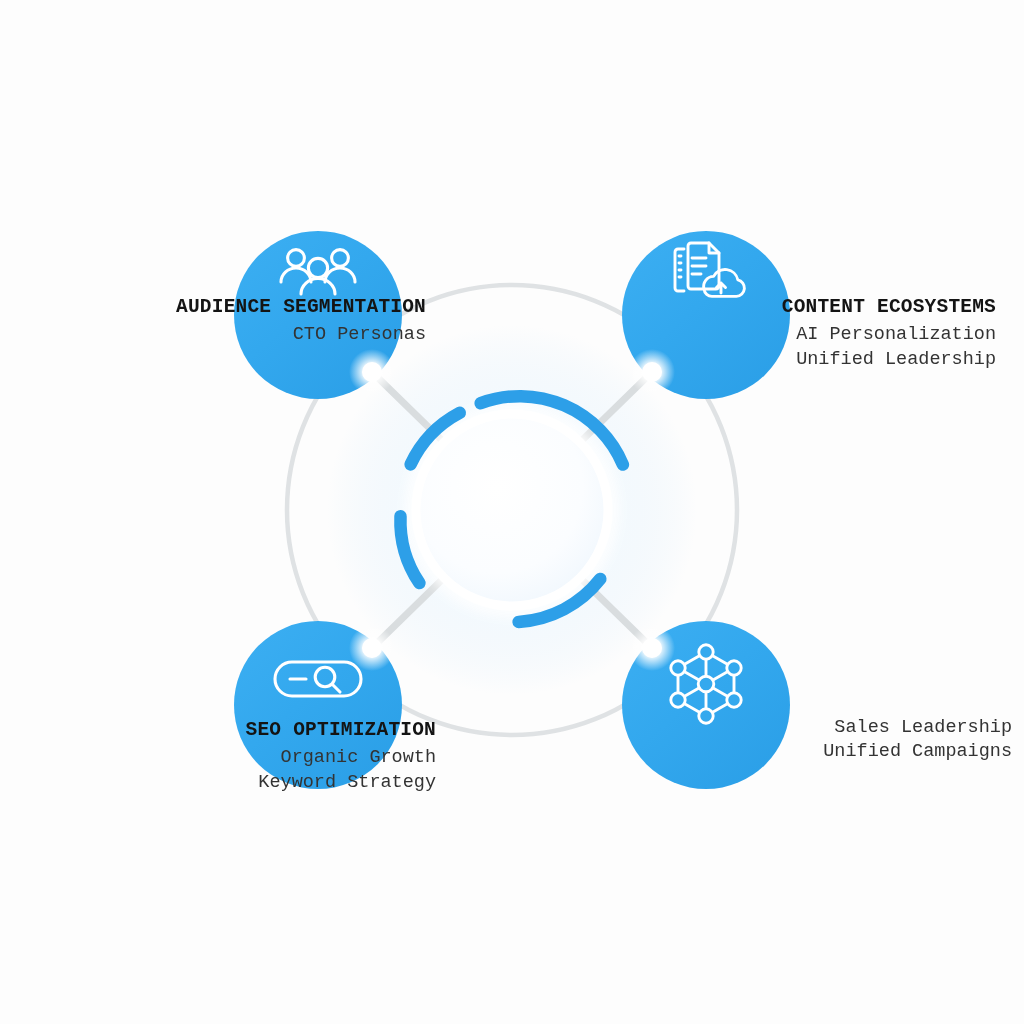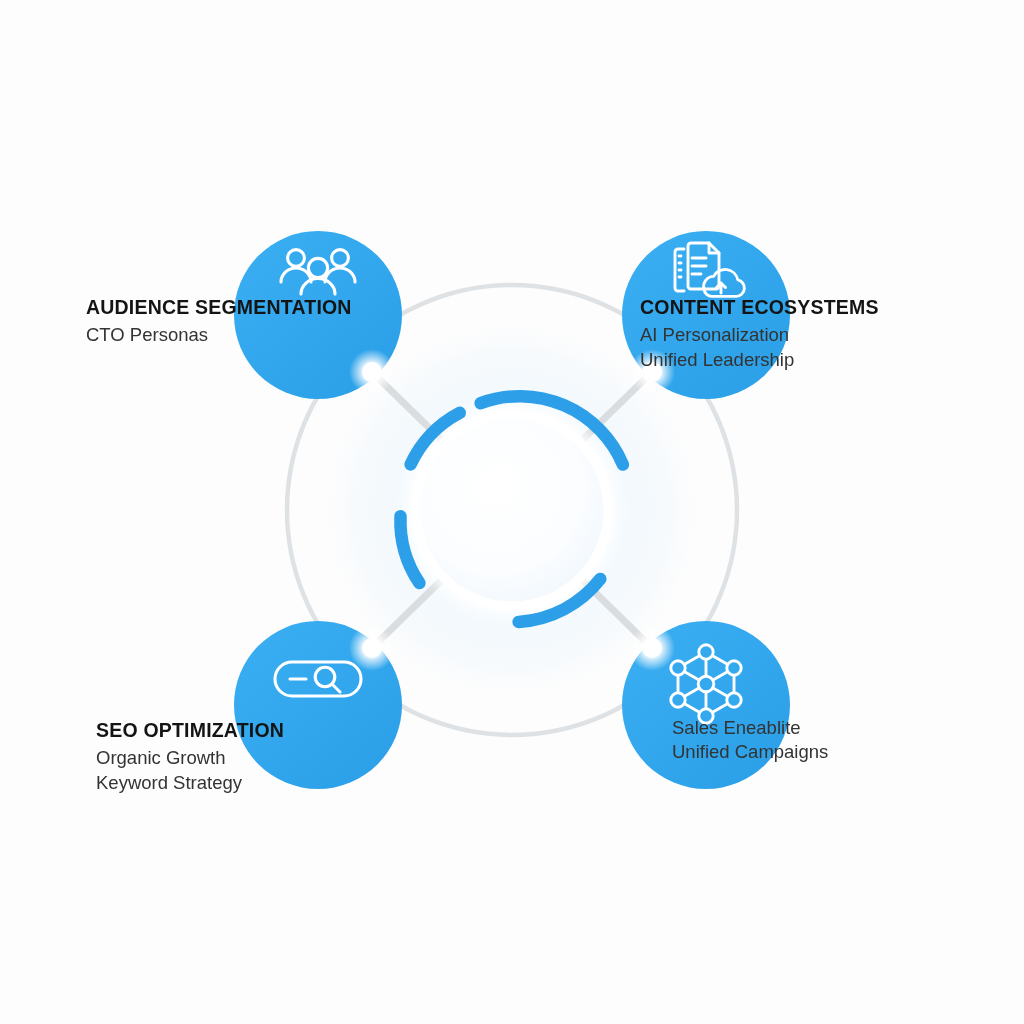--- a/index.html
+++ b/index.html
@@ -20,44 +20,45 @@
   }
   #diagram-svg {
     position: absolute;
     left: 0;
     top: 0;
     width: 1024px;
     height: 1024px;
   }
   .label-block {
     position: absolute;
-    text-align: left;
+    text-align: right;
     pointer-events: none;
     z-index: 5;
+    font-family: Liberation Mono, monospace;
   }
   .node-title {
     font-size: 19.5px;
     font-weight: bold;
     letter-spacing: 0.2px;
     color: #141414;
     line-height: 1.05;
     white-space: pre-line;
   }
   .node-sub {
     font-size: 18.5px;
     font-weight: normal;
     color: #333333;
     line-height: 1.3;
     margin-top: 6px;
   }
   .node-sub div { white-space: nowrap; }
 
   
   #label-audience   { left: 86px;  top: 297px; width: 340px; }
-  #label-content    { left: 640px; top: 297px; width: 340px; }
+  #label-content    { left: 656px; top: 297px; width: 340px; }
   #label-seo        { left: 96px;  top: 720px; width: 340px; }
   #label-multi      { left: 672px; top: 710px; width: 340px; }
 </style>
 </head>
 <body>
 
 <div id="stage">
 
   <svg id="diagram-svg" viewBox="0 0 1024 1024">
     <defs>
@@ -188,18 +189,18 @@
   <div class="label-block" id="label-seo">
     <div class="node-title">SEO OPTIMIZATION</div>
     <div class="node-sub">
       <div>Organic Growth</div>
       <div>Keyword Strategy</div>
     </div>
   </div>
 
   <div class="label-block" id="label-multi">
     <div class="node-sub">
-      <div>Sales Eneablite</div>
+      <div>Sales Leadership</div>
       <div>Unified Campaigns</div>
     </div>
   </div>
 
 </div>
 
 </body></html>

